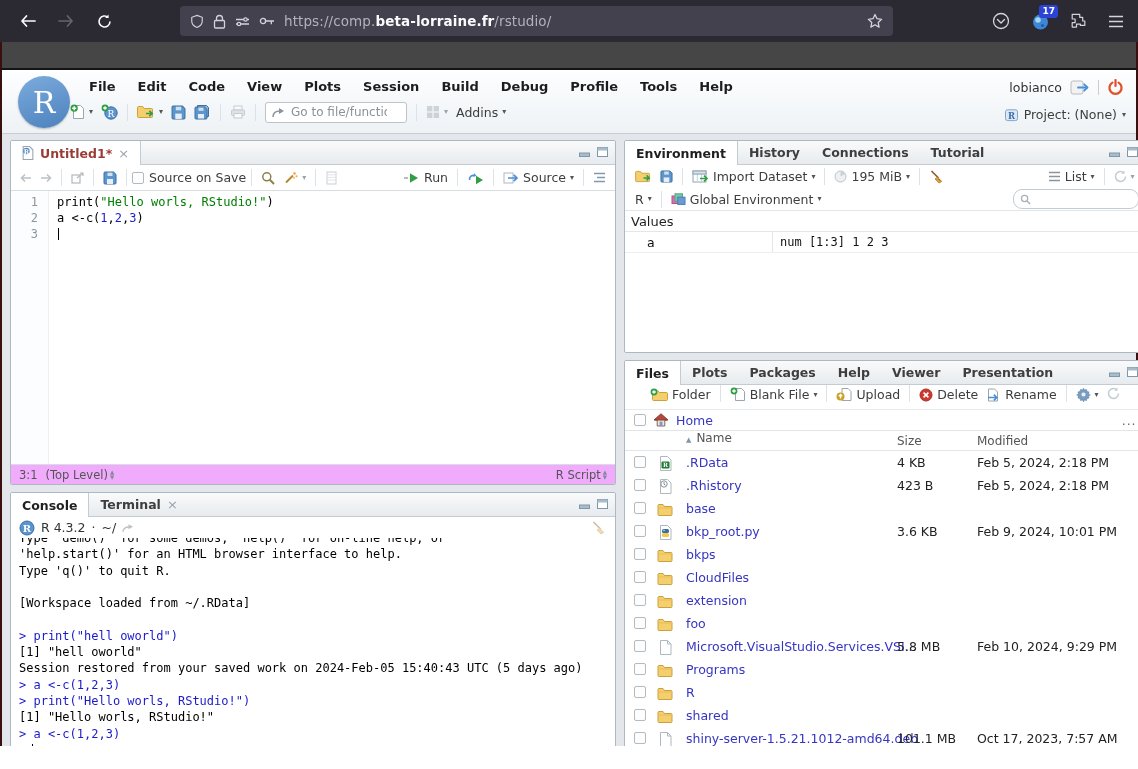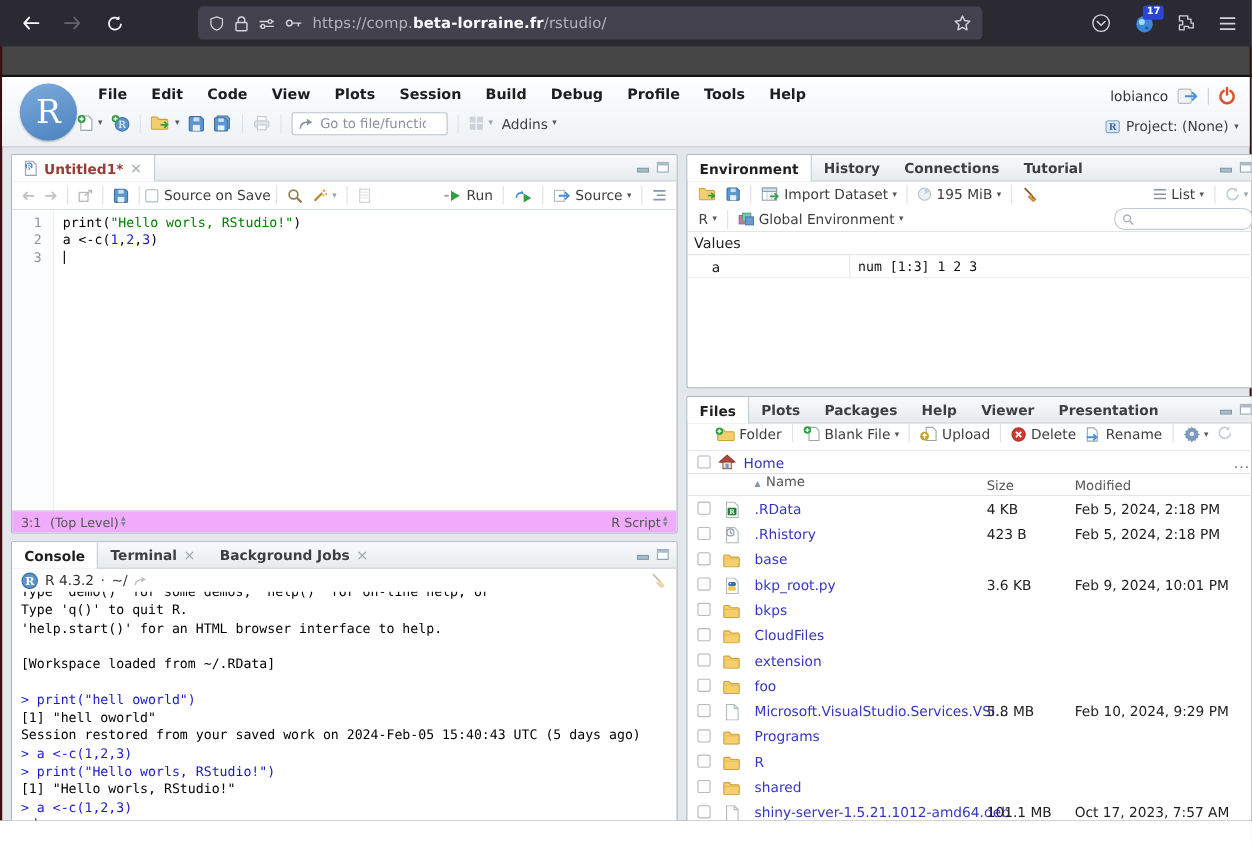--- a/index.html
+++ b/index.html
@@ -507,24 +507,20 @@
         <div class="pane console-pane">
           <div class="tabbar">
             <div class="tabs" id="console-tabs">
                 <div class="rs-tab active">
                   <span class="tab-label">Console</span>
                 </div>
                 <div class="rs-tab">
                   <span class="tab-label">Terminal</span>
                   <span class="tab-close"></span>
                 </div>
-                <div class="rs-tab">
-                  <span class="tab-label">Background Jobs</span>
-                  <span class="tab-close"></span>
-                </div>
               </div>
             <div class="minmax">
               <span class="icon">
                   <svg width="11" height="10">
                     <rect x="0.5" y="6" width="10" height="3.5" fill="#a8bcc9" stroke="#7f98a8"></rect>
                   </svg>
                 </span>
               <span class="icon">
                   <svg width="11" height="10">
                     <rect x="0.5" y="0.5" width="10" height="9" fill="#fff" stroke="#7f98a8"></rect>
@@ -552,22 +548,22 @@
             <span class="spacer"></span>
             <span class="icon">
                 <svg width="16" height="15" viewBox="0 0 16 15" opacity=".4">
                   <line x1="2.5" y1="2" x2="9.5" y2="9" stroke="#8a5a2a" stroke-width="1.6"></line>
                   <path d="M8.5 8.2l4.2 4.2-2.6 1.6-4-4z" fill="#d9a441" stroke="#b5892f"></path>
                 </svg>
               </span>
           </div>
           <div class="console-body" id="console-body">
               <div class="console-line output clipped">Type 'demo()' for some demos, 'help()' for on-line help, or</div>
+              <div class="console-line output">'help.start()' for an HTML browser interface to help.</div>
               <div class="console-line output">Type 'q()' to quit R.</div>
-              <div class="console-line output">'help.start()' for an HTML browser interface to help.</div>
               <div class="console-line output"></div>
               <div class="console-line output">[Workspace loaded from ~/.RData]</div>
               <div class="console-line output"></div>
               <div class="console-line input">&gt; print("hell oworld")</div>
               <div class="console-line output">[1] "hell oworld"</div>
               <div class="console-line output">Session restored from your saved work on 2024-Feb-05 15:40:43 UTC (5 days ago)</div>
               <div class="console-line input">&gt; a &lt;-c(1,2,3)</div>
               <div class="console-line input">&gt; print("Hello worls, RStudio!")</div>
               <div class="console-line output">[1] "Hello worls, RStudio!"</div>
               <div class="console-line input">&gt; a &lt;-c(1,2,3)</div>

